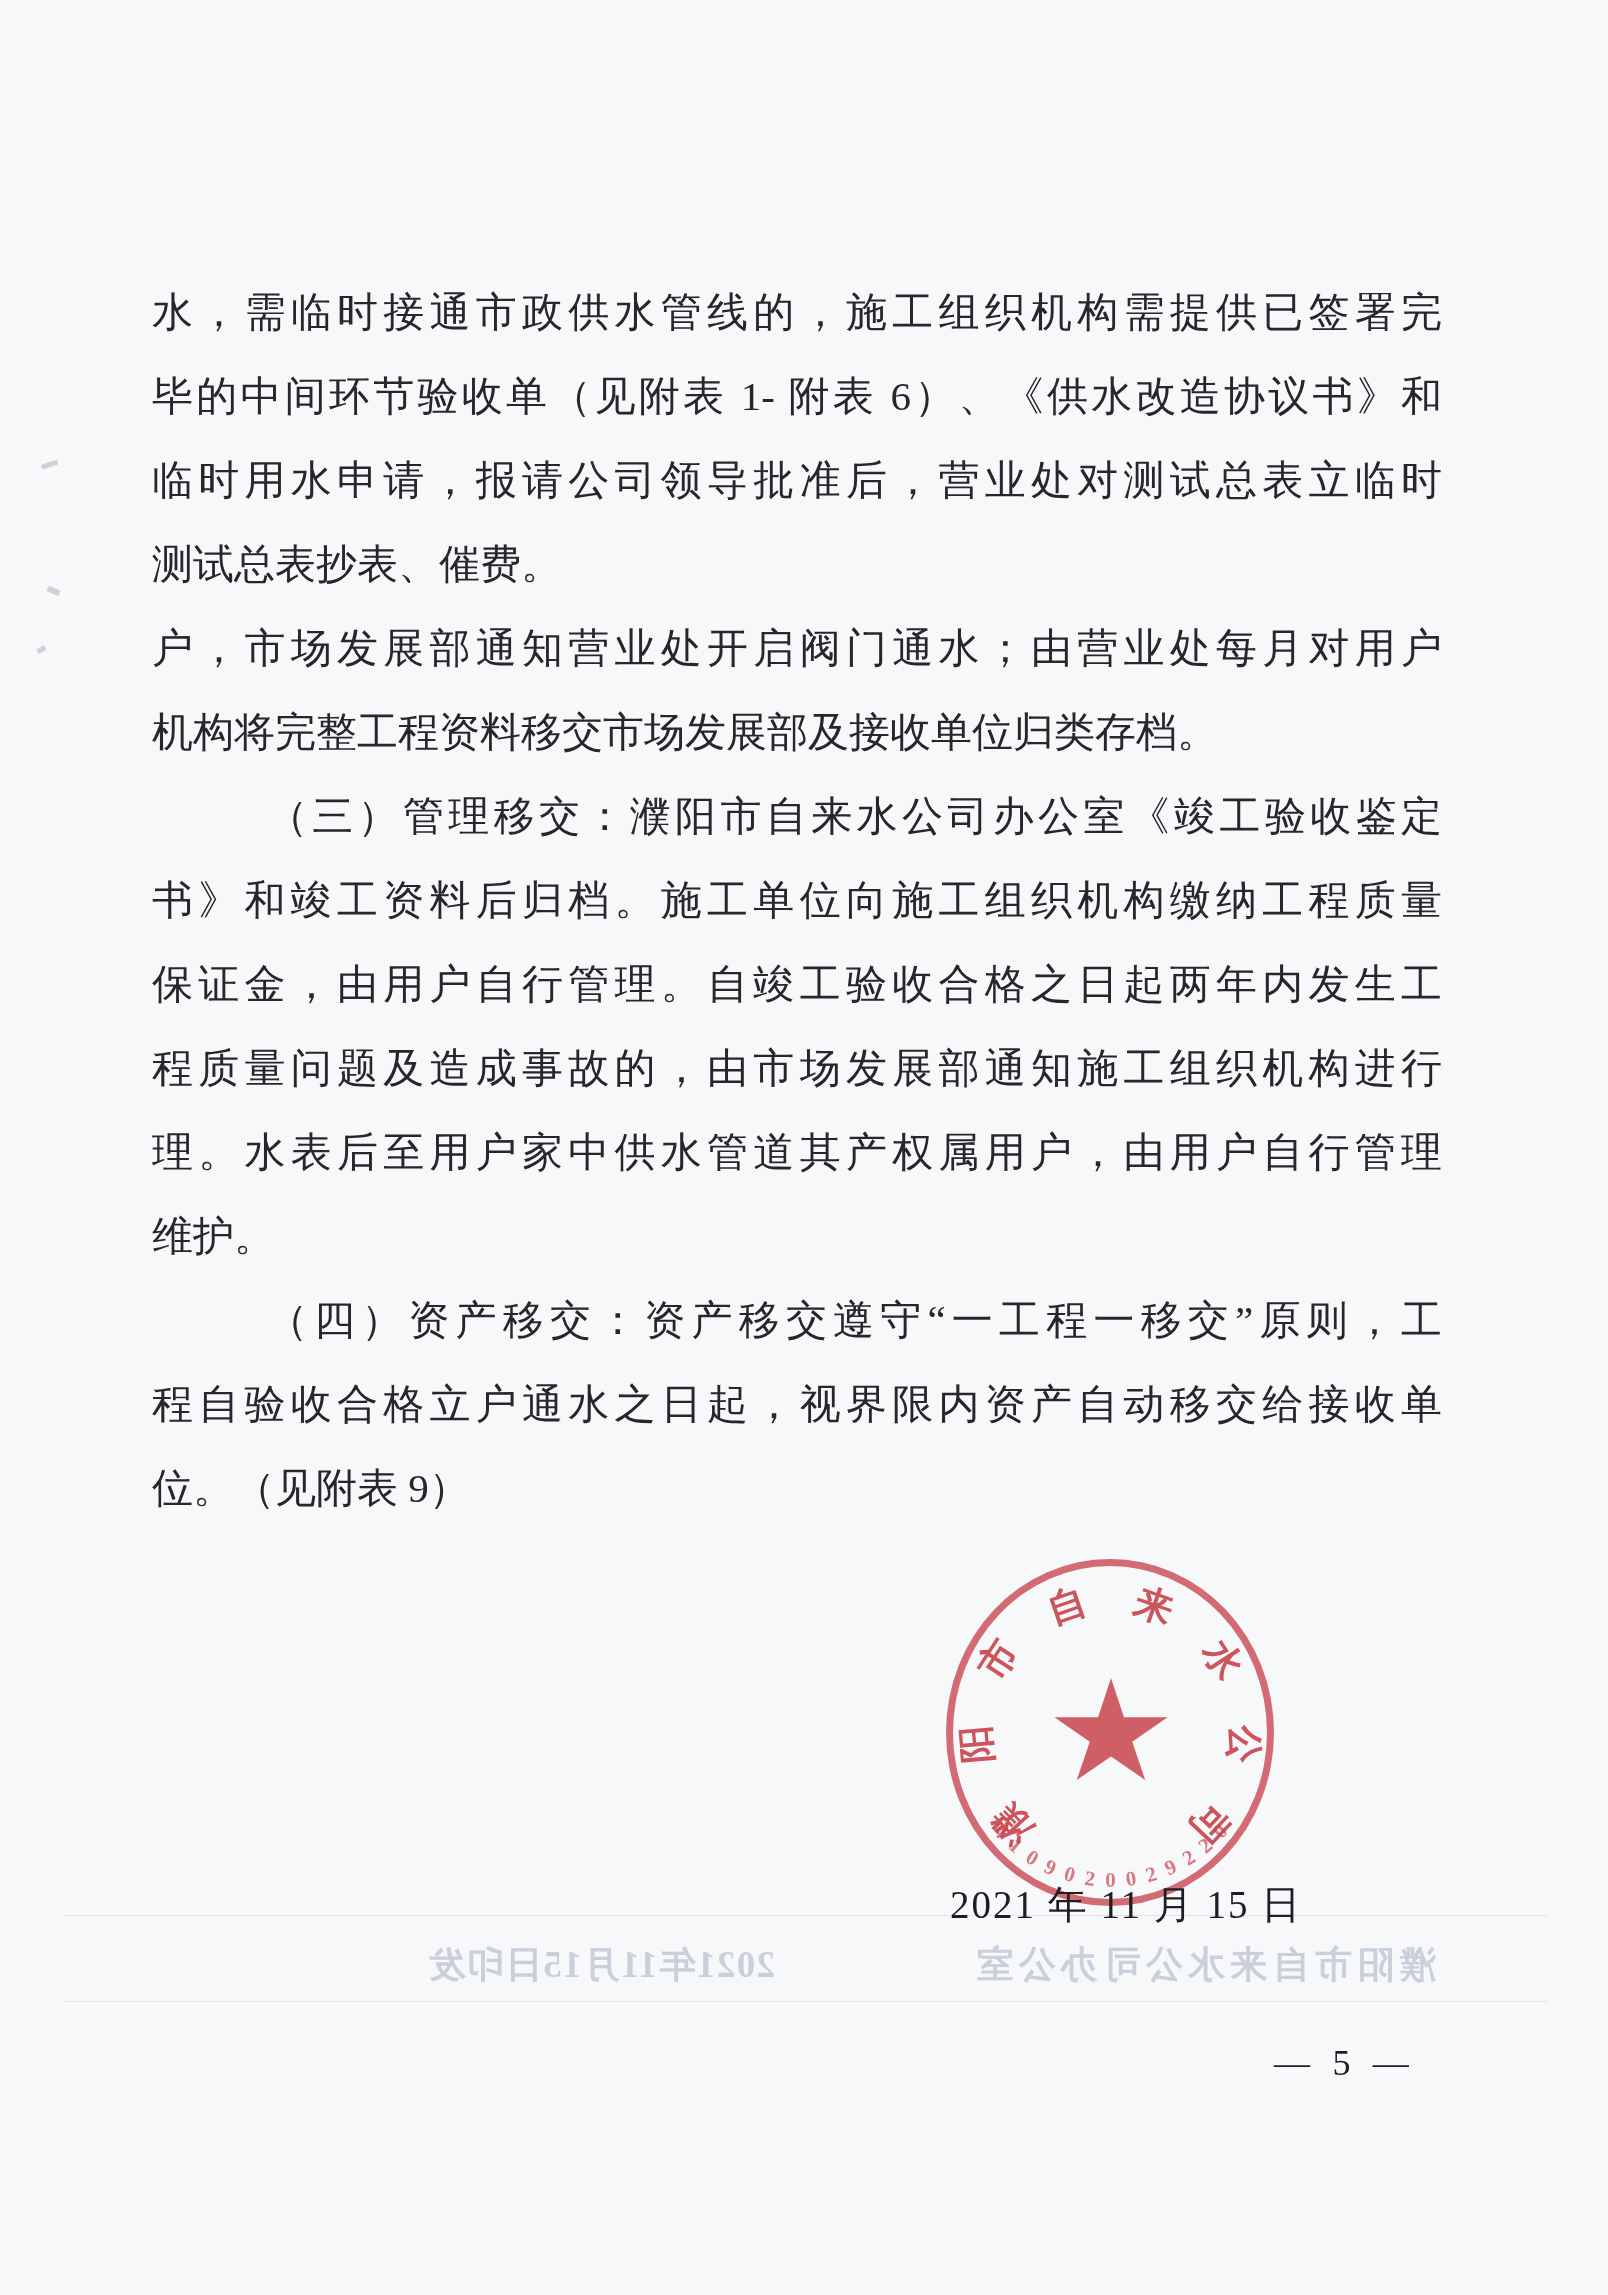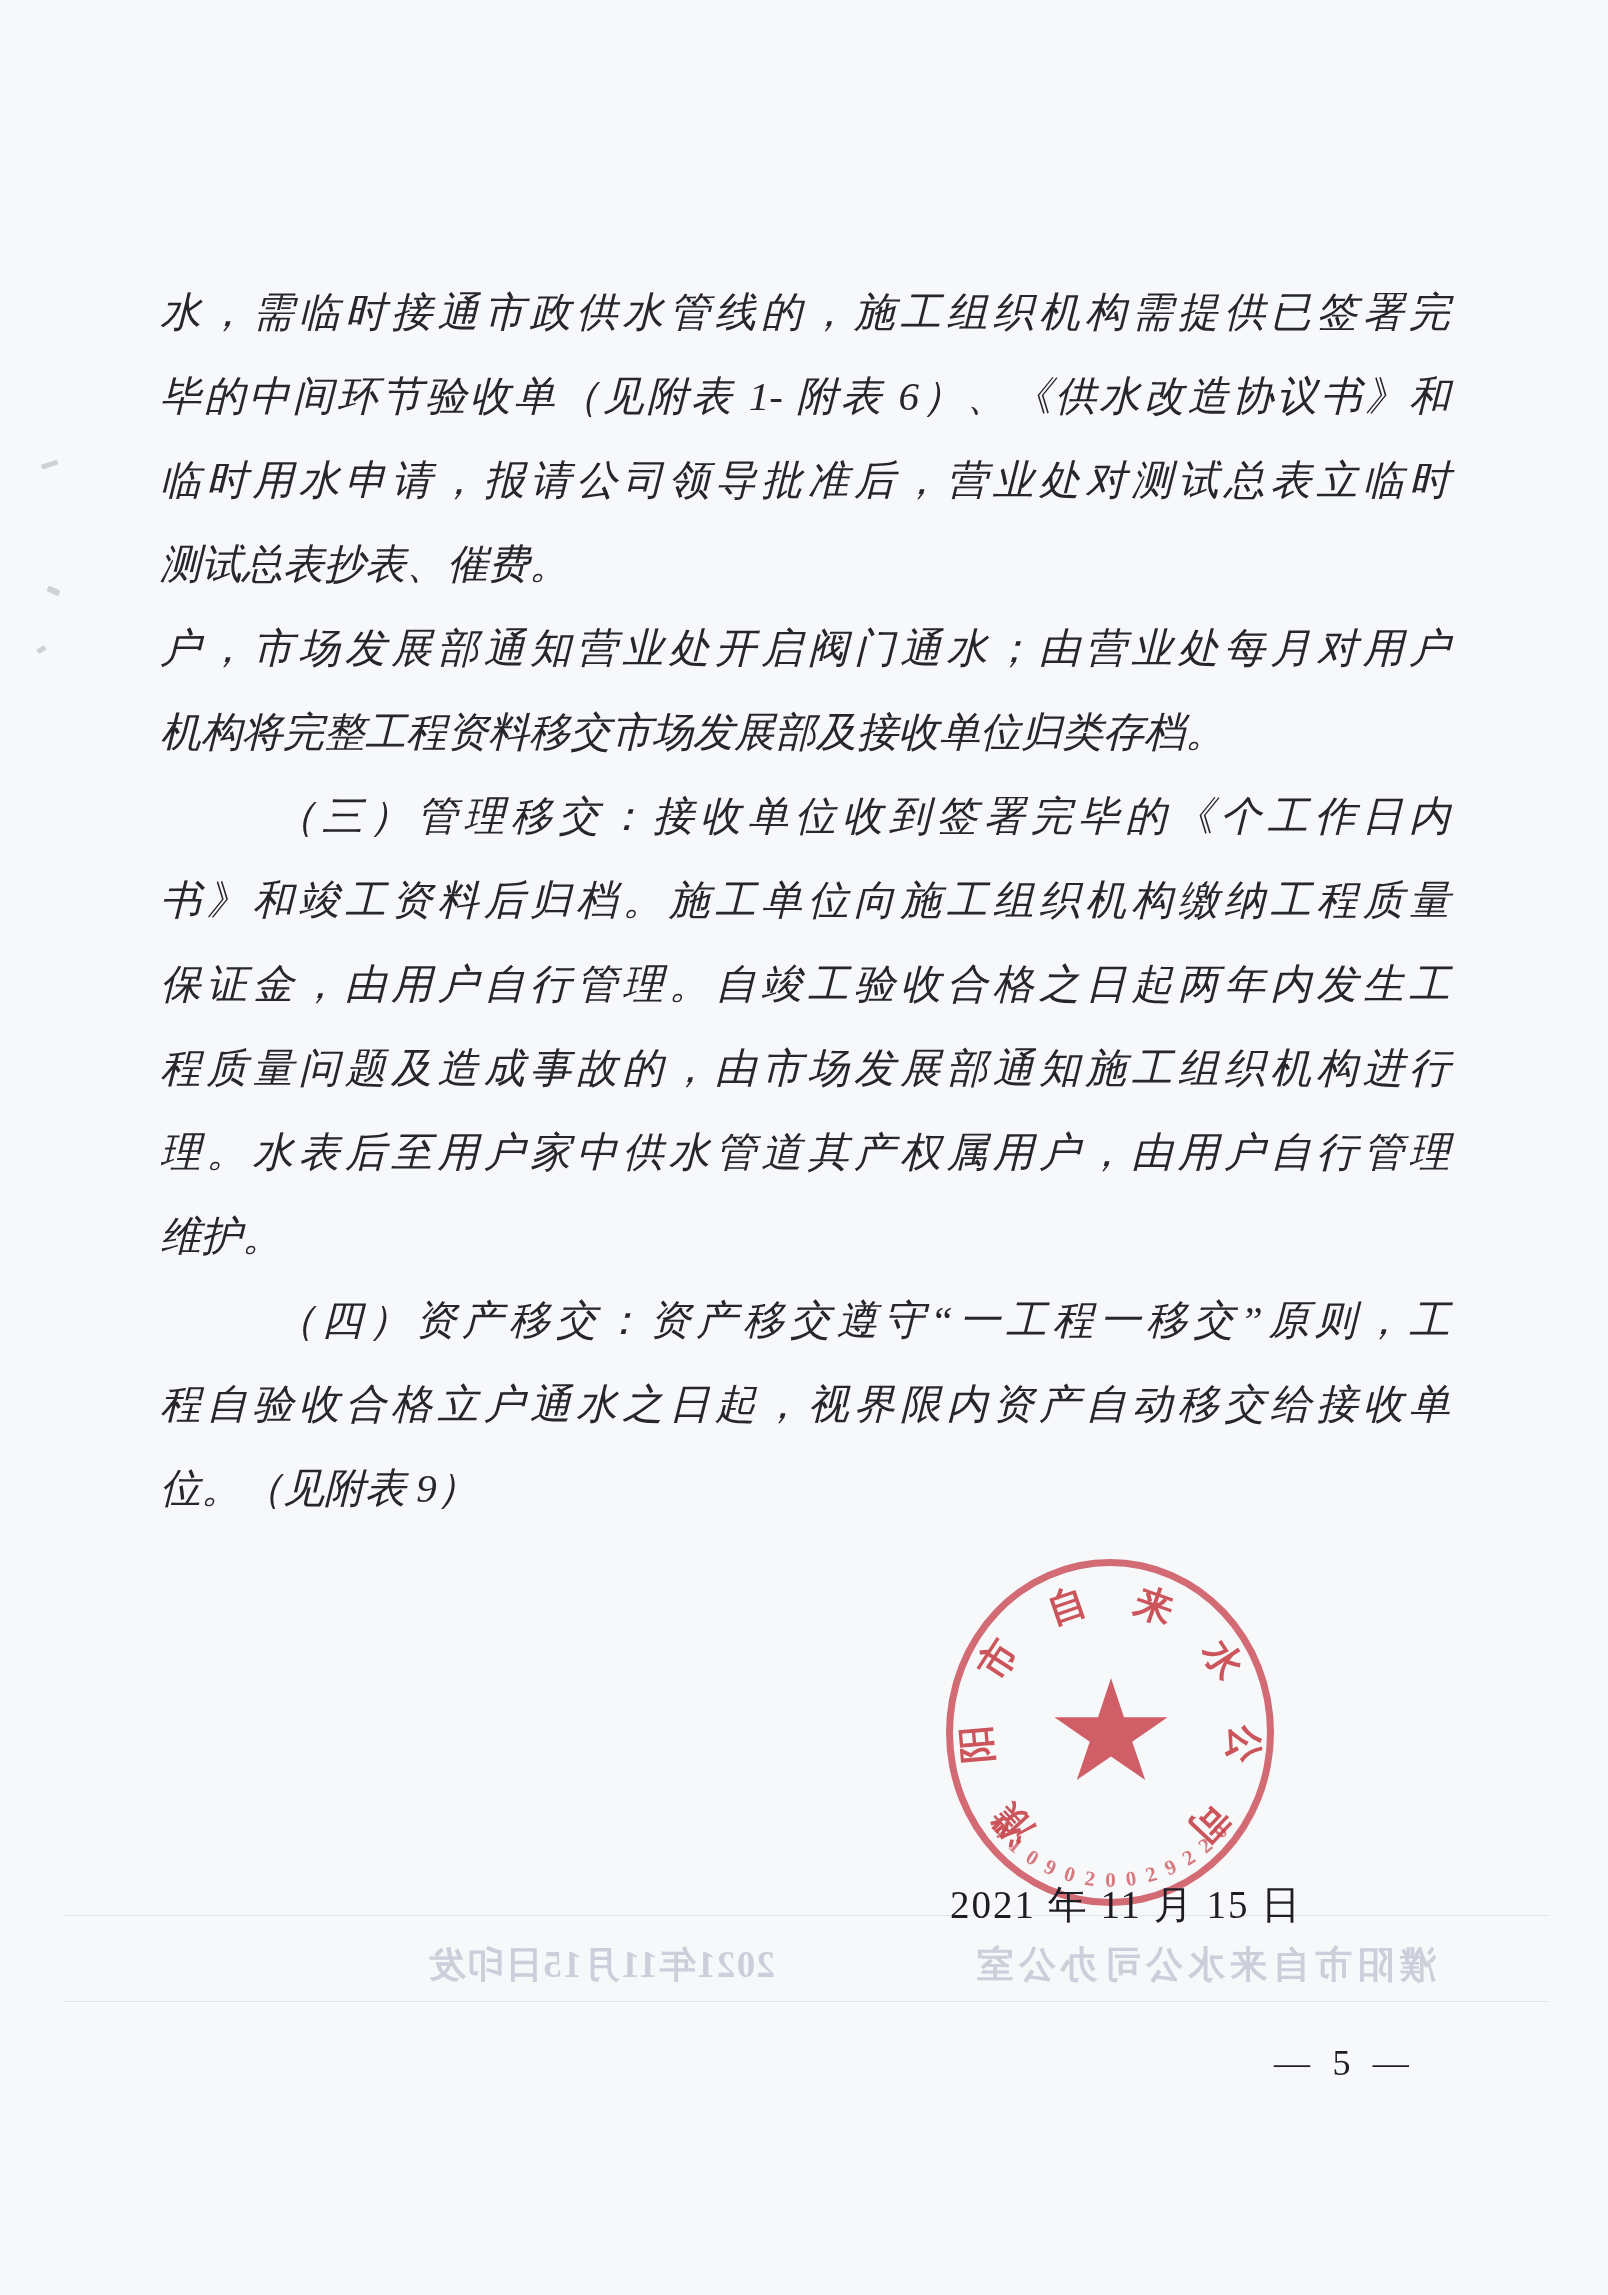--- a/index.html
+++ b/index.html
@@ -5,23 +5,22 @@
   html,body{margin:0;padding:0;background:#e8e8ea;}
   .page{
     position:relative;
     width:1609px;height:2295px;
     background:#f7f8fa;
     overflow:hidden;
     font-family:"Liberation Serif","DejaVu Serif",serif;
   }
   
   .doc{
-    position:absolute;left:160px;top:270px;width:1290px;
+    position:absolute;left:152px;top:270px;width:1290px;
     color:#26262b;
-    font-style:italic;
   }
   .line{
     height:84px;line-height:84px;font-size:41px;
     text-align:justify;text-justify:inter-character;
   }
   .line.fill{text-align-last:justify;}
   .line.end{text-align-last:left;}
   .line.indent{padding-left:2.8em;}
   
   .stamp{
@@ -85,21 +84,21 @@
 
 <div class="page">
 
   <div class="doc">
     <div class="line fill">水，需临时接通市政供水管线的，施工组织机构需提供已签署完</div>
     <div class="line fill">毕的中间环节验收单（见附表 1- 附表 6）、《供水改造协议书》和</div>
     <div class="line fill">临时用水申请，报请公司领导批准后，营业处对测试总表立临时</div>
     <div class="line end">测试总表抄表、催费。</div>
     <div class="line fill">户，市场发展部通知营业处开启阀门通水；由营业处每月对用户</div>
     <div class="line end">机构将完整工程资料移交市场发展部及接收单位归类存档。</div>
-    <div class="line fill indent">（三）管理移交：接收单位收到签署完毕的《个工作日内</div>
+    <div class="line fill indent">（三）管理移交：濮阳市自来水公司办公室《竣工验收鉴定</div>
     <div class="line fill">书》和竣工资料后归档。施工单位向施工组织机构缴纳工程质量</div>
     <div class="line fill">保证金，由用户自行管理。自竣工验收合格之日起两年内发生工</div>
     <div class="line fill">程质量问题及造成事故的，由市场发展部通知施工组织机构进行</div>
     <div class="line fill">理。水表后至用户家中供水管道其产权属用户，由用户自行管理</div>
     <div class="line end">维护。</div>
     <div class="line fill indent">（四）资产移交：资产移交遵守“一工程一移交”原则，工</div>
     <div class="line fill">程自验收合格立户通水之日起，视界限内资产自动移交给接收单</div>
     <div class="line end">位。（见附表 9）</div>
   </div>
 

